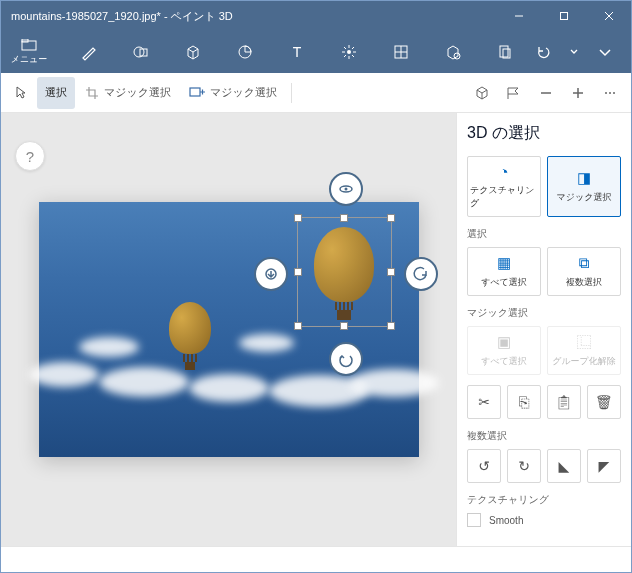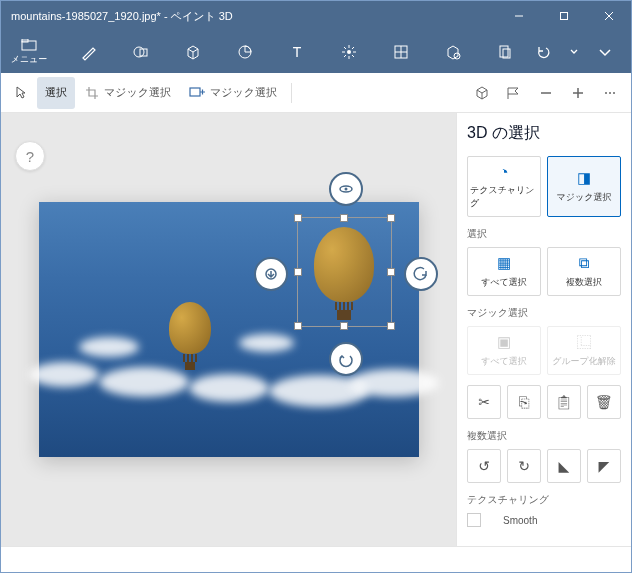--- a/index.html
+++ b/index.html
@@ -47,21 +47,21 @@
 .side h2 { font-size: 16px; font-weight: 400; color: #0f172a; margin-bottom: 12px; }
 .side-row { display: flex; gap: 6px; margin-bottom: 10px; }
 .side-btn { flex: 1; border: 1px solid #d8d8d8; border-radius: 2px; padding: 6px 2px; display: flex; flex-direction: column; align-items: center; gap: 4px; font-size: 9px; color: #333; min-height: 44px; justify-content: center; }
 .side-btn.active { border-color: #0067c0; background: #f0f6fc; }
 .side-btn.disabled { color: #bbb; border-color: #eee; }
 .side-btn .ic { font-size: 15px; color: #0067c0; }
 .side-btn.disabled .ic { color: #ccc; }
 .side-label { font-size: 10px; color: #666; margin: 6px 0 6px; }
 .icon-row { display: flex; gap: 6px; margin-bottom: 10px; }
 .icon-btn { width: 34px; height: 34px; border: 1px solid #d8d8d8; border-radius: 2px; display: flex; align-items: center; justify-content: center; color: #555; font-size: 14px; }
-.chk-row { display: flex; align-items: center; gap: 22px; font-size: 10px; color: #555; }
+.chk-row { display: flex; align-items: center; gap: 8px; font-size: 10px; color: #555; }
 .chk { width: 14px; height: 14px; border: 1px solid #ccc; }
 
 .statusbar { height: 26px; border-top: 1px solid #e5e5e5; display: flex; align-items: center; }
 svg { display: block; }
 </style>
 </head>
 <body>
 
 <div class="window">
 

